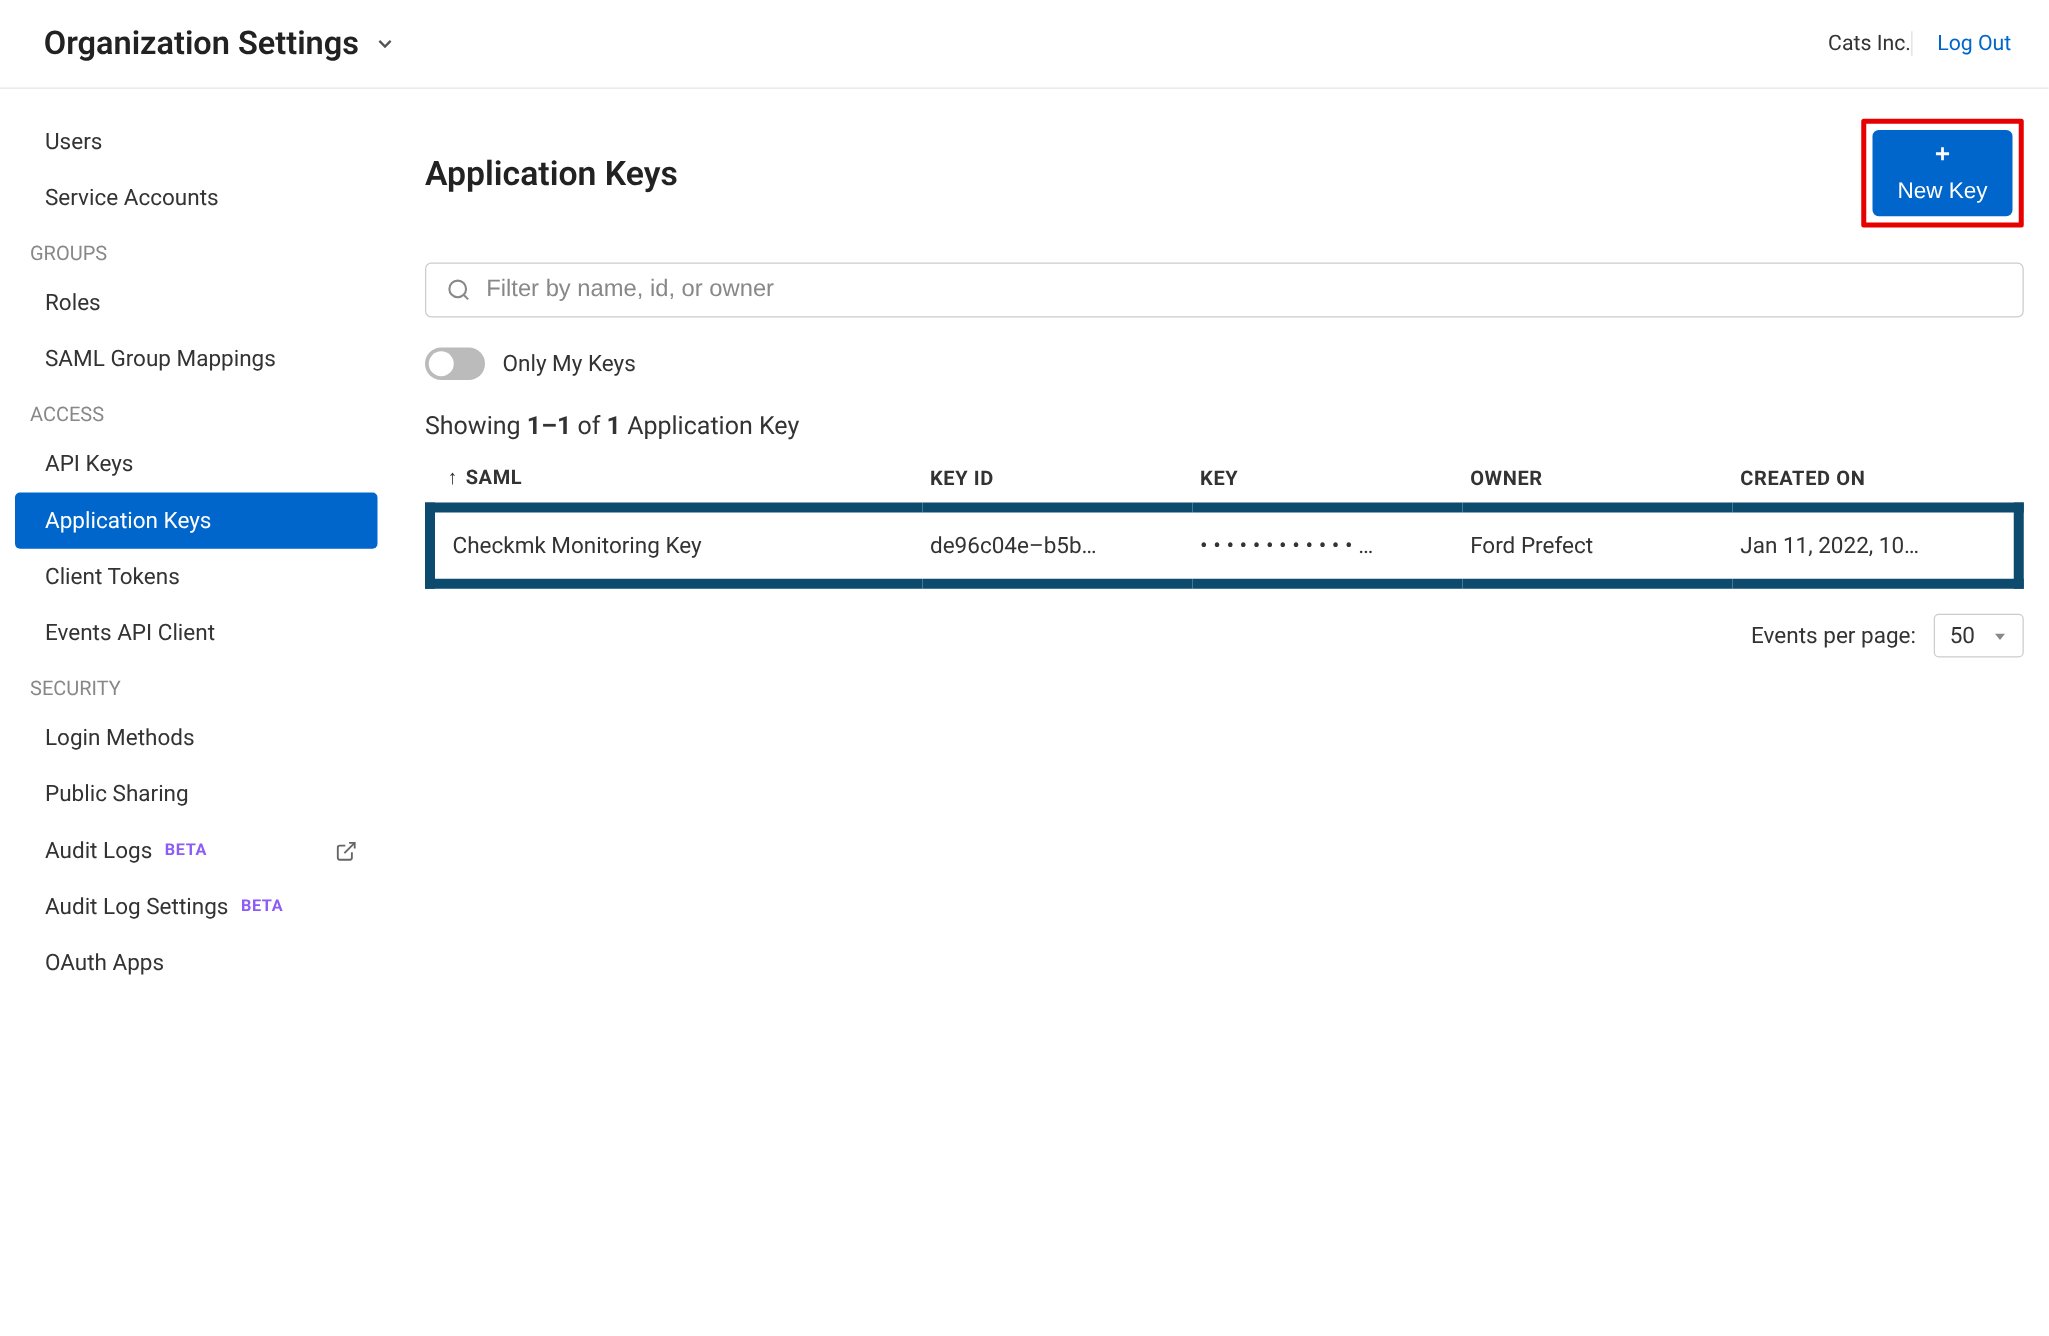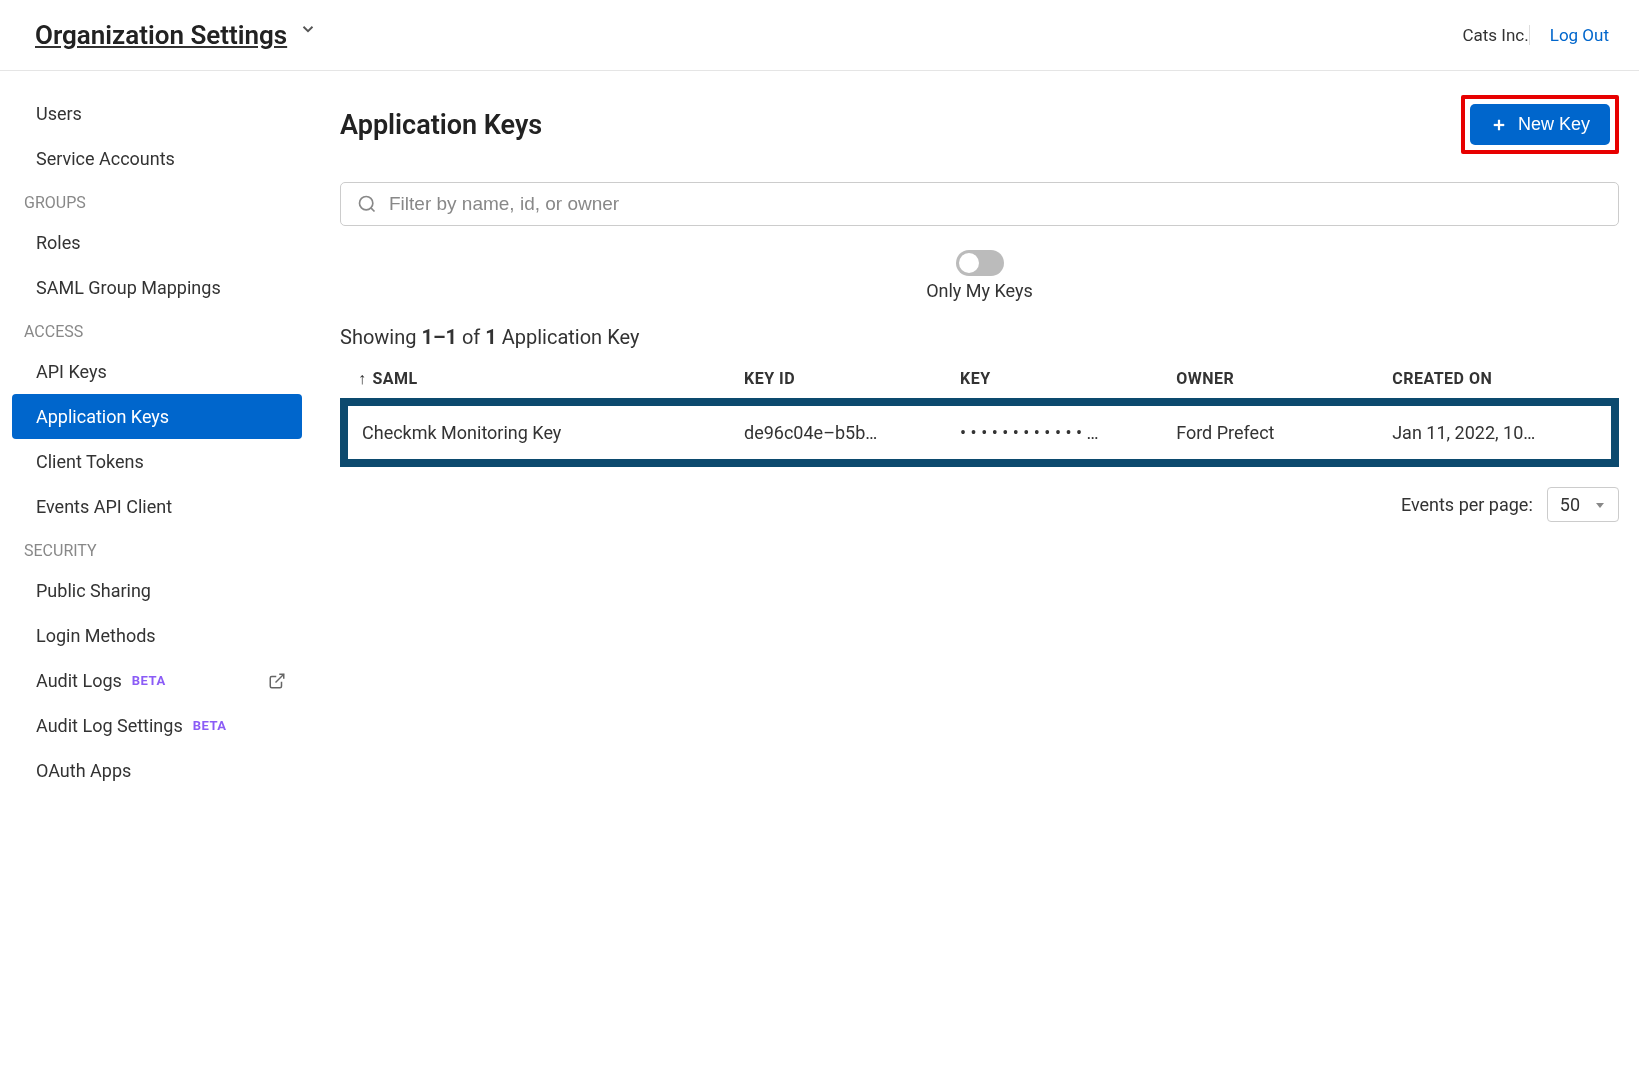--- a/index.html
+++ b/index.html
@@ -13,22 +13,22 @@
 .header {
   display: flex;
   align-items: center;
   justify-content: space-between;
   padding: 20px 30px 20px 35px;
   border-bottom: 1px solid #e5e5e5;
 }
 
 .header-left {
   display: flex;
+  align-items: center;
   gap: 12px;
-  text-decoration: underline;
 }
 
 .header-title {
   font-size: 26px;
   font-weight: 600;
   color: #222;
 }
 
 .chevron-icon {
   color: #555;
@@ -128,20 +128,21 @@
   align-items: center;
   gap: 10px;
   background: #0066cc;
   color: #fff;
   border: none;
   border-radius: 5px;
   padding: 10px 20px;
   font-size: 18px;
   font-weight: 500;
   cursor: pointer;
+  flex-direction: column;
 }
 
 .highlight-box {
   border: 4px solid #e70000;
   border-radius: 2px;
   padding: 5px;
 }
 
 .filter-input-wrap {
   display: flex;
@@ -161,23 +162,22 @@
   color: #333;
 }
 
 .filter-input::placeholder {
   color: #888;
 }
 
 .toggle-row {
   display: flex;
   align-items: center;
-  gap: 4px;
+  gap: 14px;
   margin-bottom: 24px;
-  flex-direction: column;
 }
 
 .toggle {
   width: 48px;
   height: 26px;
   background: #bbb;
   border-radius: 13px;
   position: relative;
   cursor: pointer;
 }
@@ -309,24 +309,24 @@
     </div>
     <div class="sidebar-item">
       <span>Client Tokens</span>
     </div>
     <div class="sidebar-item">
       <span>Events API Client</span>
     </div>
 
     <div class="sidebar-group-title">SECURITY</div>
     <div class="sidebar-item">
+      <span>Login Methods</span>
+    </div>
+    <div class="sidebar-item">
       <span>Public Sharing</span>
-    </div>
-    <div class="sidebar-item">
-      <span>Login Methods</span>
     </div>
     <div class="sidebar-item">
       <span class="sidebar-item-left">
         <span>Audit Logs</span>
         <span class="beta-badge">BETA</span>
       </span>
       <span class="external-icon">
         <svg width="18" height="18" viewBox="0 0 24 24" fill="none" stroke="currentColor" stroke-width="2">
             <path d="M18 13v6a2 2 0 0 1-2 2H5a2 2 0 0 1-2-2V8a2 2 0 0 1 2-2h6"></path>
             <polyline points="15 3 21 3 21 9"></polyline>

